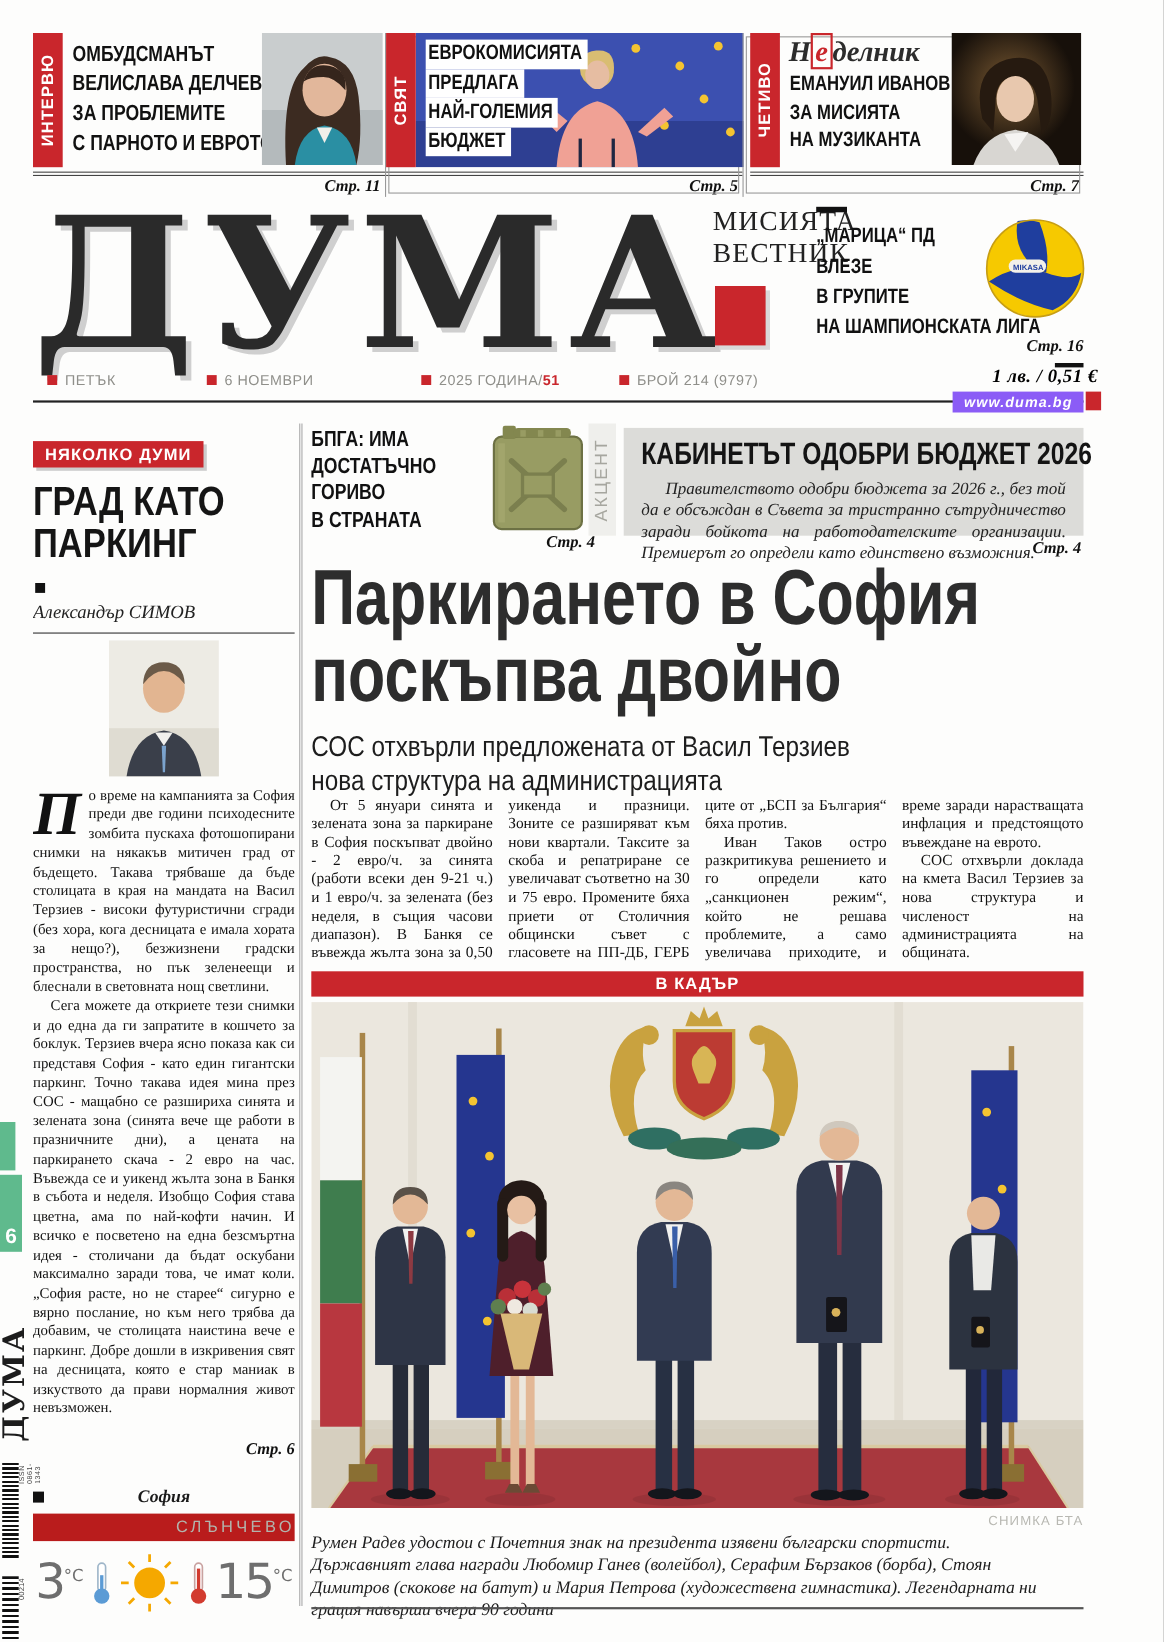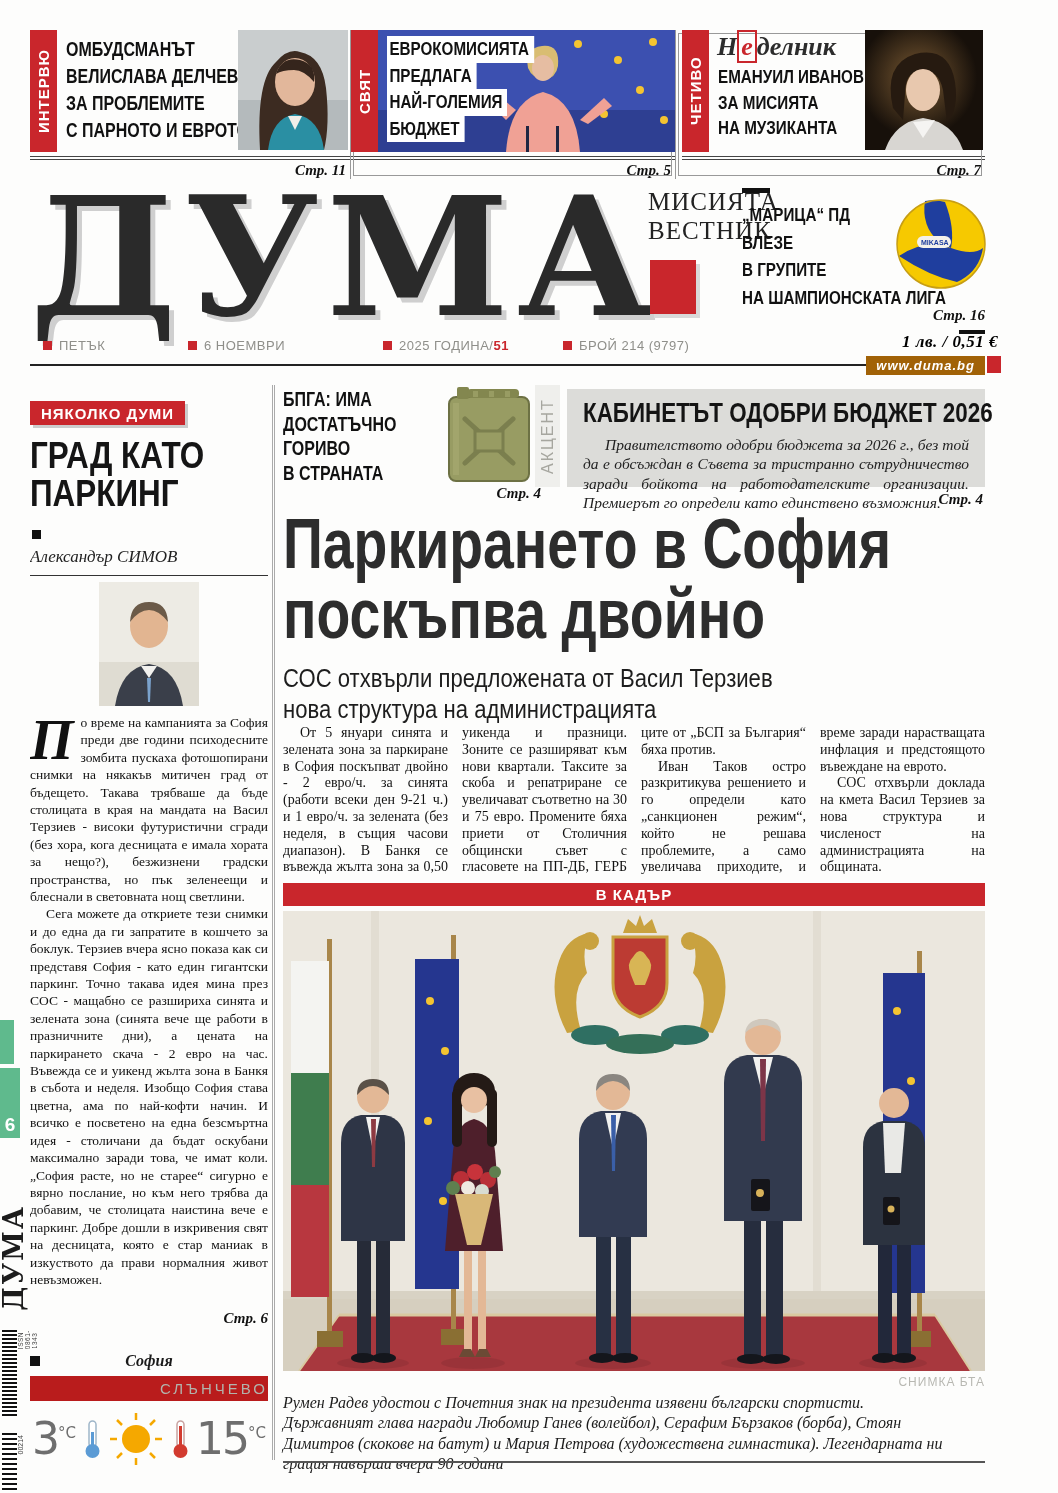--- a/index.html
+++ b/index.html
@@ -53,21 +53,21 @@
   .ball { position:absolute; right:0; top:10px; }
 
   
   .dateline { position:absolute; left:43px; top:338px; width:955px; height:20px;
     font:13px "Liberation Sans", sans-serif; color:#8f8f8a; letter-spacing:0.5px; }
   .dateline .item { position:absolute; top:0; white-space:nowrap; }
   .sq { display:inline-block; width:9px; height:9px; background:#c9262c; margin-right:7px; }
   .d-red { color:#c9262c; font-weight:bold; }
   .price { position:absolute; right:0; top:-6px; font:italic bold 17px "Liberation Serif", serif; color:#000; }
   .main-rule { position:absolute; left:30px; top:364px; width:955px; border-top:2px solid #222; }
-  .www { position:absolute; right:0; top:-10px; background:#a16207; color:#fff;
+  .www { position:absolute; right:0; top:-10px; background:#8b5cf6; color:#fff;
     font:italic bold 13px "Liberation Sans", sans-serif; padding:2px 10px; letter-spacing:1px; }
   .www-sq { position:absolute; right:-18px; top:-10px; width:14px; height:17px; background:#c9262c; }
 
   
   .vdivider { position:absolute; left:272px; top:385px; height:1075px; width:3px;
     border-left:1px solid #aaa; border-right:1px solid #aaa; }
 
   
   .leftcol { position:absolute; left:30px; top:401px; width:238px; height:1085px; overflow:hidden; }
   .badge { display:inline-block; background:#c9262c; color:#fff; font:bold 15px "Liberation Sans", sans-serif;

